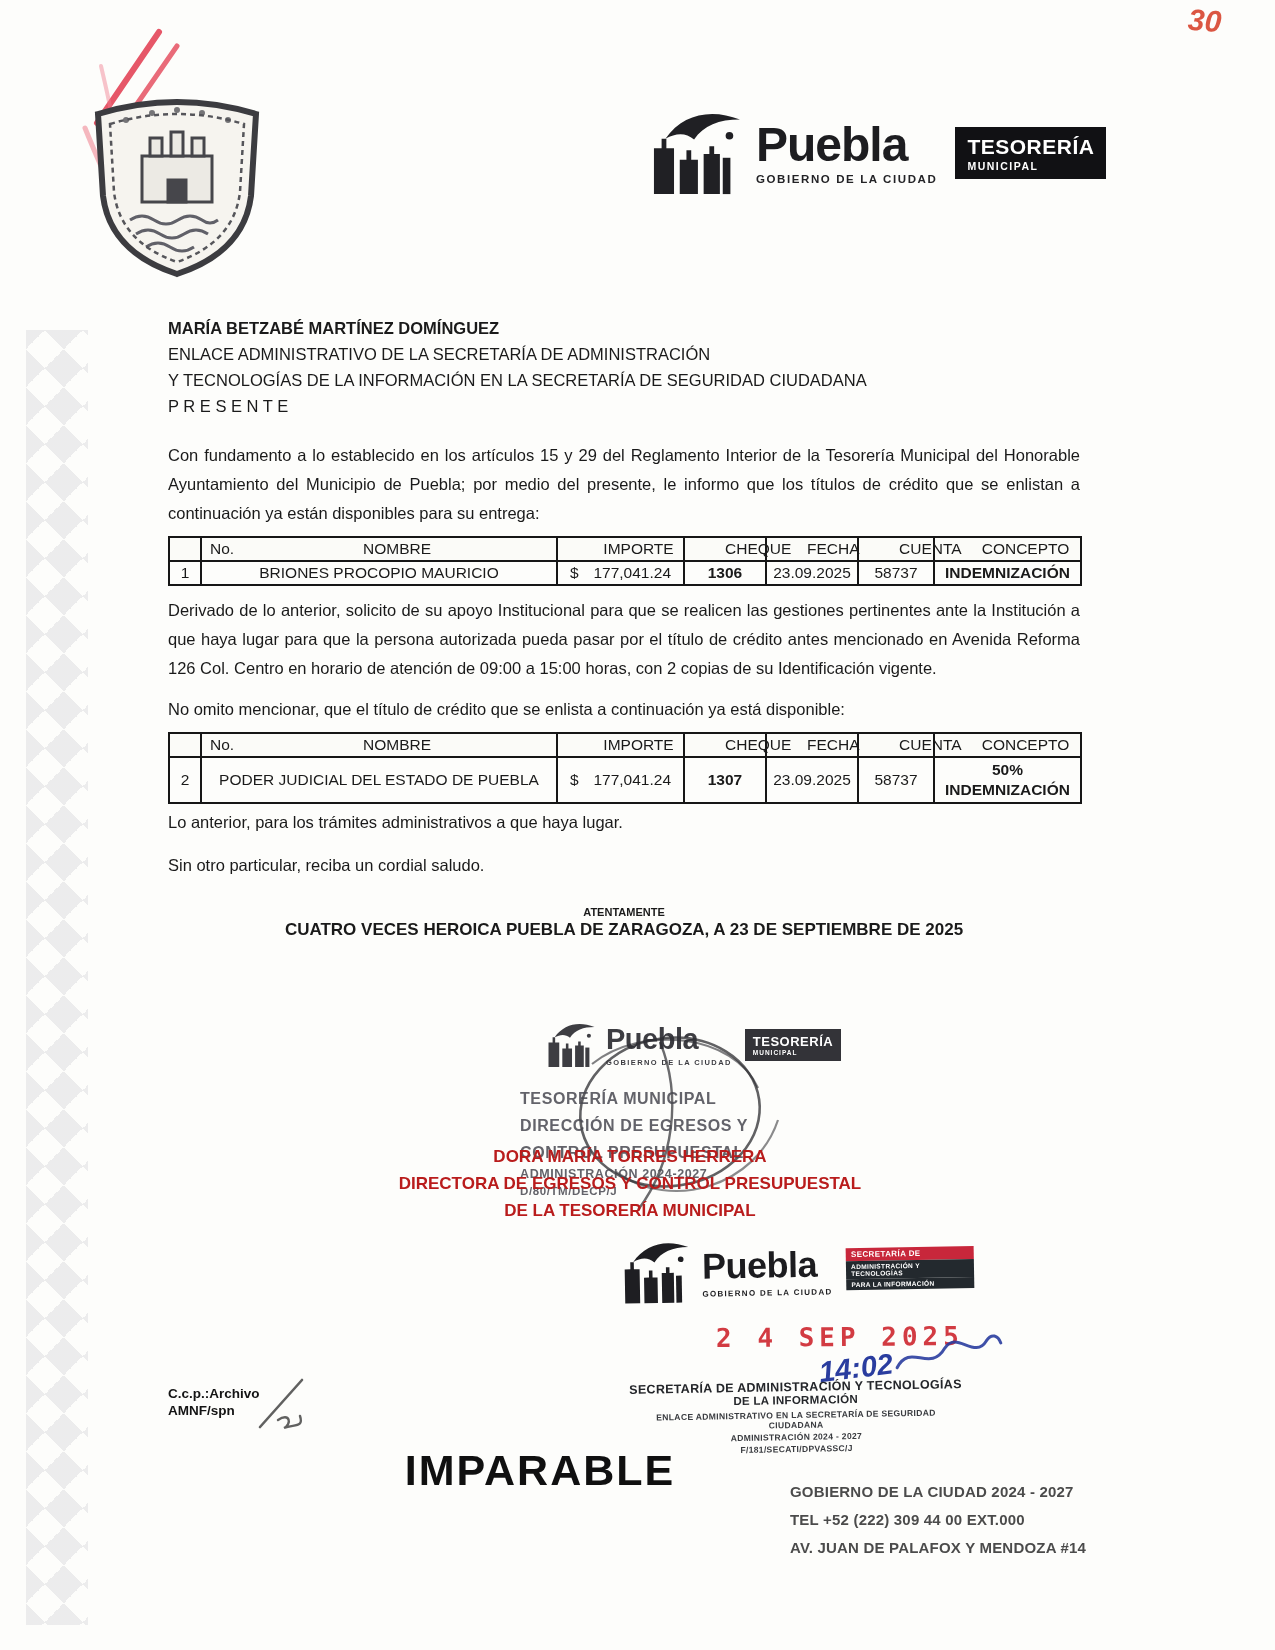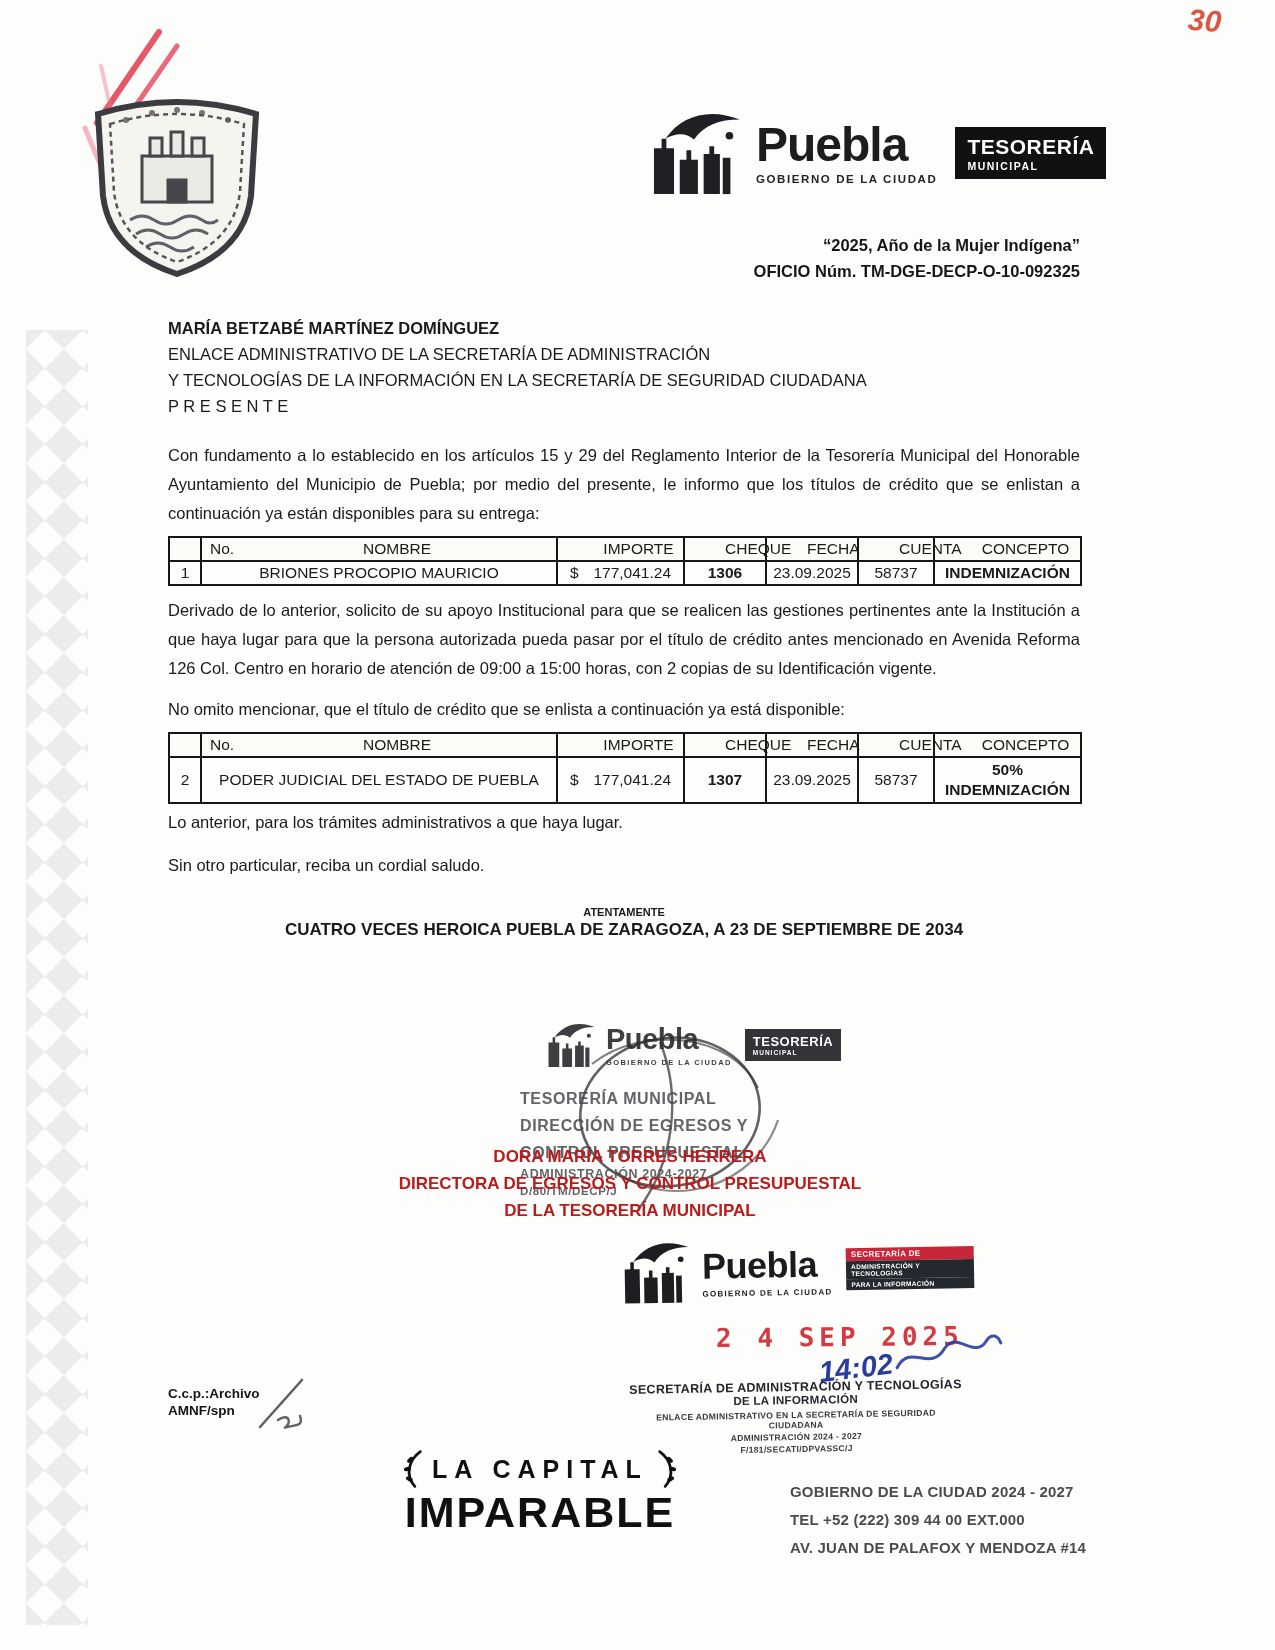--- a/index.html
+++ b/index.html
@@ -179,24 +179,20 @@
     <div>
       <div class="hdr-word">Puebla</div>
       <div class="hdr-sub">GOBIERNO DE LA CIUDAD</div>
     </div>
     <div class="hdr-box">
       <div class="hdr-box-l1">TESORERÍA</div>
       <div class="hdr-box-l2">MUNICIPAL</div>
     </div>
   </div>
 
-  <div class="hdr-right">
-    <div>“2025, Año de la Mujer Indígena”</div>
-    <div>OFICIO Núm. TM-DGE-DECP-O-10-092325</div>
-  </div>
 
   <div class="hand30">30</div>
 
   <div class="main">
     <div class="addr">
       <div class="nm">MARÍA BETZABÉ MARTÍNEZ DOMÍNGUEZ</div>
       <div>ENLACE ADMINISTRATIVO DE LA SECRETARÍA DE ADMINISTRACIÓN</div>
       <div>Y TECNOLOGÍAS DE LA INFORMACIÓN EN LA SECRETARÍA DE SEGURIDAD CIUDADANA</div>
       <div>P R E S E N T E</div>
     </div>
@@ -277,21 +273,21 @@
         <td>58737</td>
         <td class="concepto">50% INDEMNIZACIÓN</td>
       </tr>
     </tbody>
       </table>
 
     <p class="para p4">Lo anterior, para los trámites administrativos a que haya lugar.</p>
     <p class="para p5">Sin otro particular, reciba un cordial saludo.</p>
 
     <div class="atent">ATENTAMENTE</div>
-    <div class="citydate">CUATRO VECES HEROICA PUEBLA DE ZARAGOZA, A 23 DE SEPTIEMBRE DE 2034</div>
+    <div class="citydate">CUATRO VECES HEROICA PUEBLA DE ZARAGOZA, A 23 DE SEPTIEMBRE DE 2025</div>
   </div>
 
   <svg class="sig-svg" width="380" height="235" viewBox="0 0 380 235">
     <ellipse cx="150" cy="112" rx="90" ry="74" fill="none" stroke="#2c2c30" stroke-width="2.6" opacity=".75" transform="rotate(-8 150 112)"></ellipse>
     <path d="M140 42 C162 96 154 162 118 210" fill="none" stroke="#2c2c30" stroke-width="2.4" opacity=".7"></path>
     <path d="M72 64 C122 24 214 34 238 88" fill="none" stroke="#2c2c30" stroke-width="2.2" opacity=".6"></path>
     <path d="M96 172 C152 212 236 186 258 120" fill="none" stroke="#2c2c30" stroke-width="2.2" opacity=".55"></path>
   </svg>
 
   <div class="sig-logo">
@@ -357,29 +353,20 @@
   <div class="ccp">
     <div>C.c.p.:Archivo</div>
     <div>AMNF/spn</div>
   </div>
   <svg class="ccp-scribble" width="70" height="60" viewBox="0 0 70 60">
     <path d="M10 55 L52 8" stroke="#3a3a3a" stroke-width="2.6" fill="none" stroke-linecap="round" opacity=".8"></path>
     <path d="M28 48 C40 40 42 52 34 56 C44 52 54 56 50 44" stroke="#3a3a3a" stroke-width="2.4" fill="none" stroke-linecap="round" opacity=".8"></path>
   </svg>
 
   <div class="capital">
-    <div class="cap-row1">
-      <svg class="laurel" style="color:#101010">
-          <use href="#laurelsym"></use>
-        </svg>
-      <span class="cap-l1">LA CAPITAL</span>
-      <svg class="laurel flip" style="color:#101010">
-          <use href="#laurelsym"></use>
-        </svg>
-    </div>
     <div class="cap-l2">IMPARABLE</div>
   </div>
 
   <div class="contact">
     <div>GOBIERNO DE LA CIUDAD 2024 - 2027</div>
     <div>TEL +52 (222) 309 44 00 EXT.000</div>
     <div>AV. JUAN DE PALAFOX Y MENDOZA #14</div>
   </div>
 
 </div>

